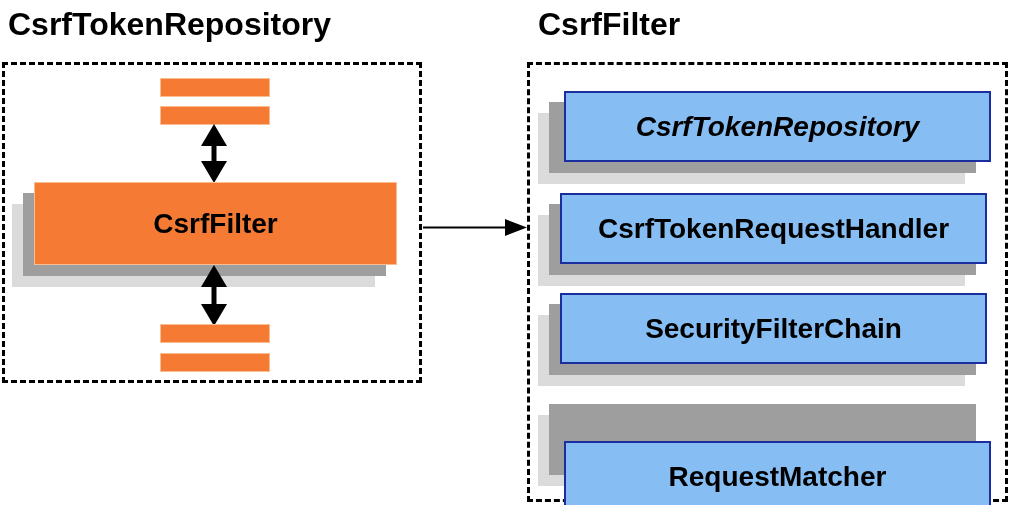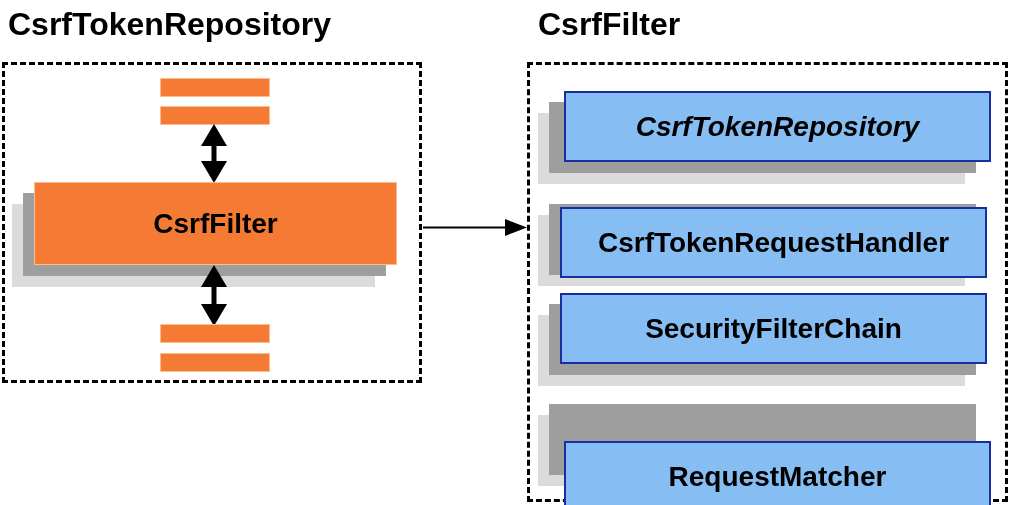--- a/index.html
+++ b/index.html
@@ -55,21 +55,21 @@
   .comp-row{position:absolute;left:0;top:0;width:100%;height:0;}
   .comp-shadow-light{width:427px;height:71px;}
   .comp-shadow-dark{width:427px;height:71px;}
   .comp-box{
     position:absolute;width:427px;height:71px;background:var(--component-blue);
     border:2px solid var(--component-border-blue);box-sizing:border-box;
     display:flex;align-items:center;justify-content:center;
   }
   .comp-box .lbl{font-size:28px;font-weight:bold;color:#000;white-space:nowrap;}
   .r0 .comp-box{left:34px;top:26px;font-style:italic;}  .r0 .dark{left:19px;top:37px;}  .r0 .light{left:8px;top:48px;}
-  .r1 .comp-box{left:30px;top:142px;} .r1 .dark{left:19px;top:139px;} .r1 .light{left:8px;top:150px;}
+  .r1 .comp-box{left:30px;top:128px;} .r1 .dark{left:19px;top:139px;} .r1 .light{left:8px;top:150px;}
   .r2 .comp-box{left:30px;top:228px;} .r2 .dark{left:19px;top:239px;} .r2 .light{left:8px;top:250px;}
   .r3 .comp-box{left:34px;top:328px;margin-top:48px;} .r3 .dark{left:19px;top:339px;} .r3 .light{left:8px;top:350px;}
 </style>
 </head>
 <body>
 
 <div class="canvas">
 
   <div class="title left">CsrfTokenRepository</div>
   <div class="title right">CsrfFilter</div>

